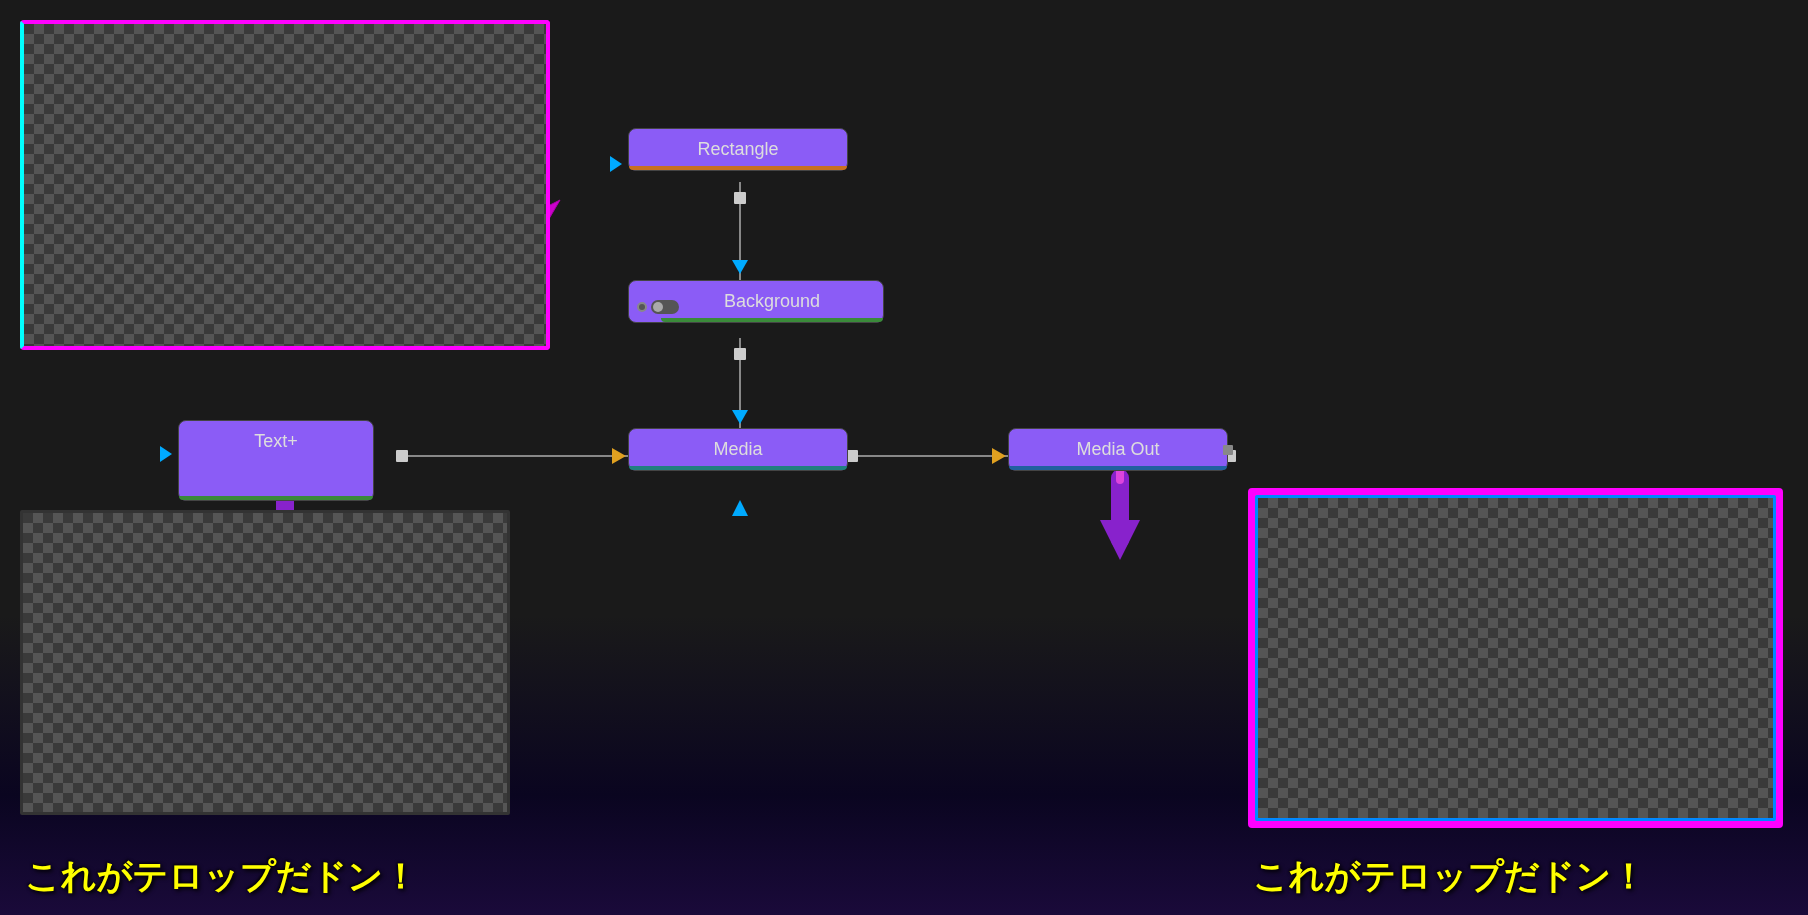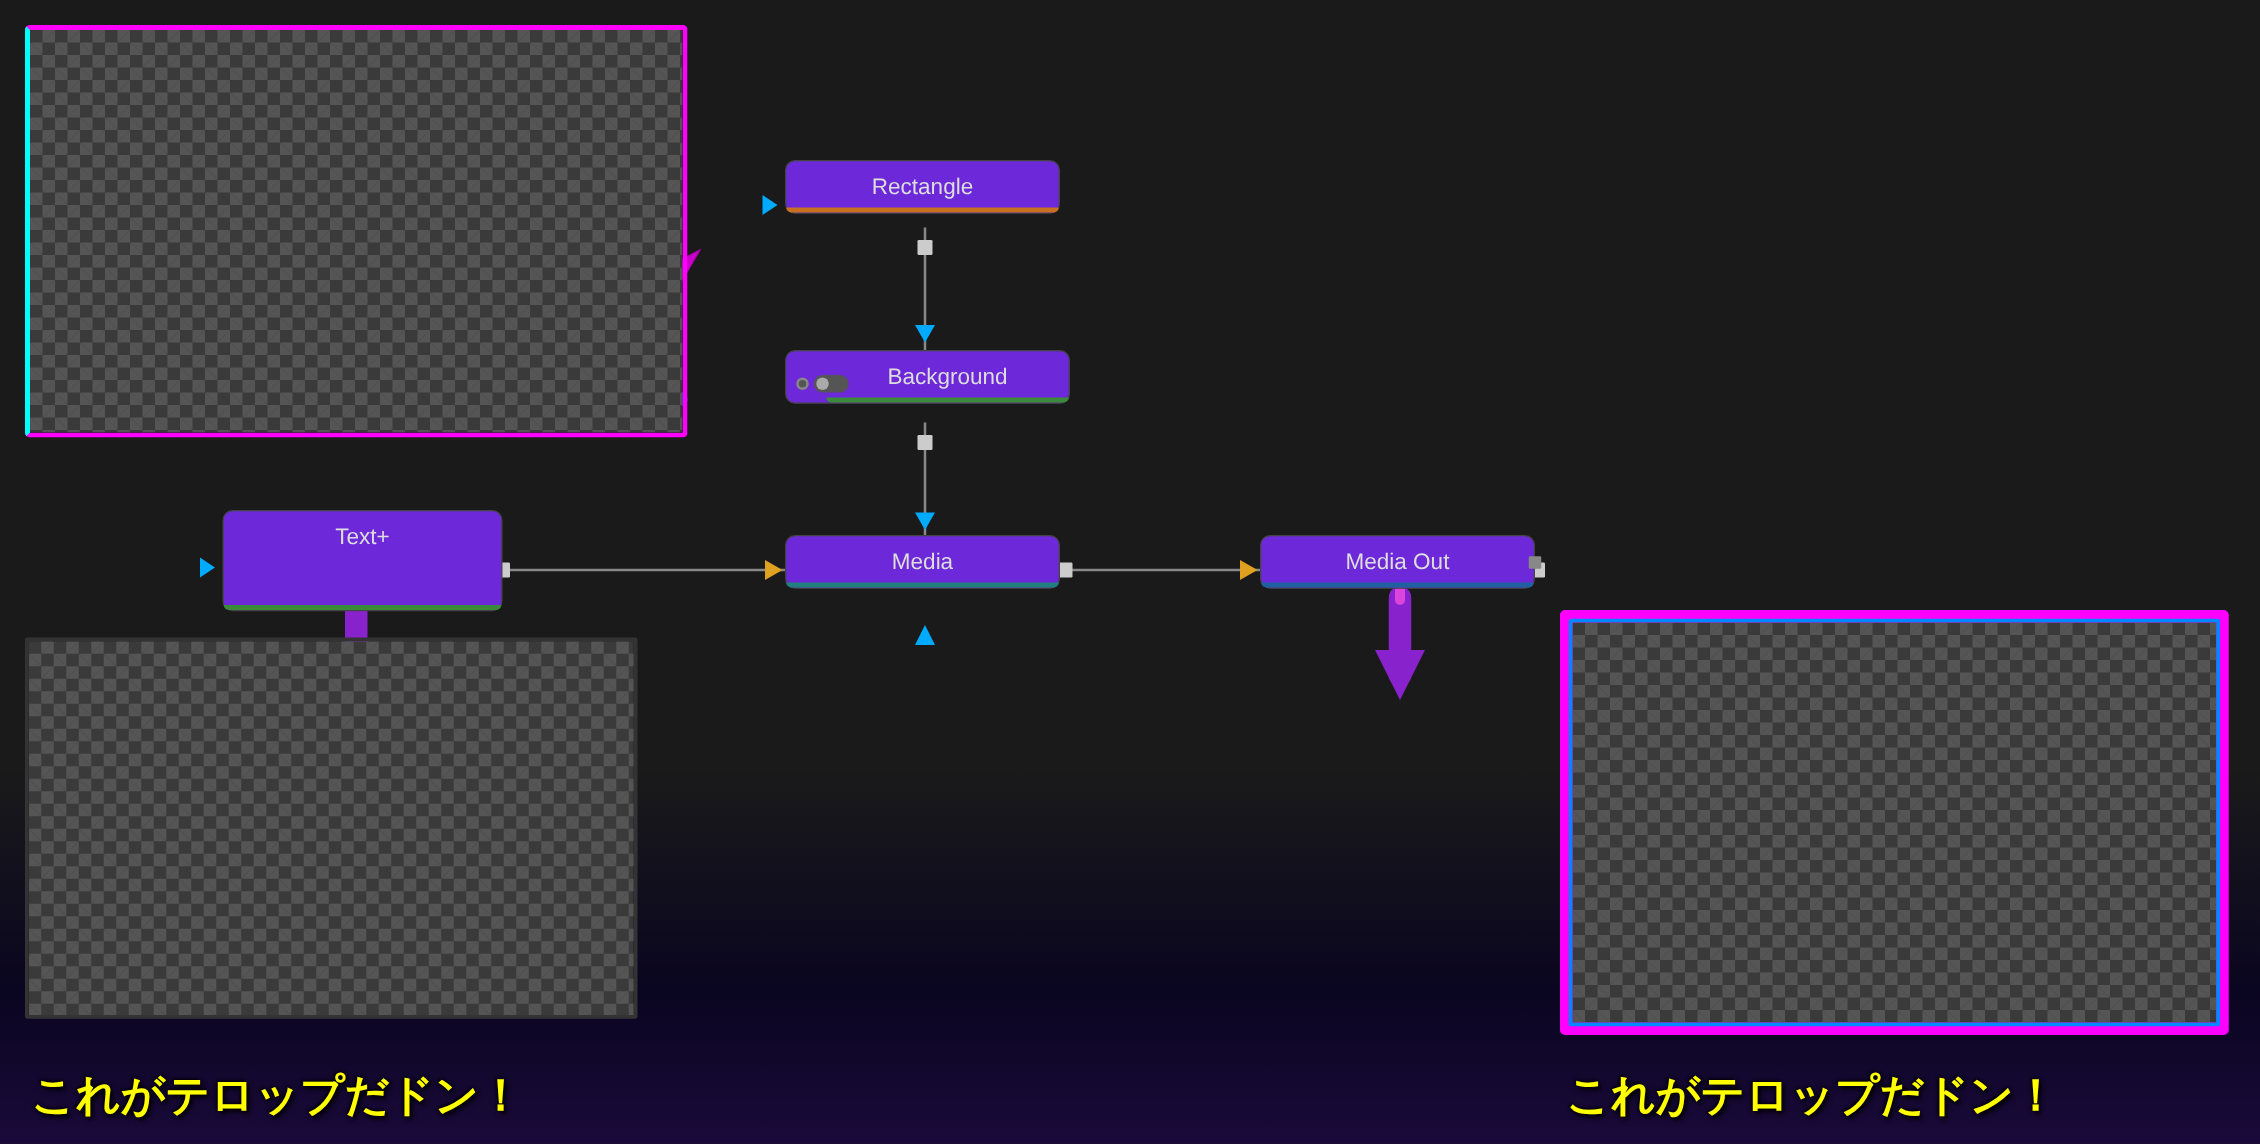--- a/index.html
+++ b/index.html
@@ -21,21 +21,21 @@
         linear-gradient(-45deg, transparent 75%, #555 75%);
       background-size: 20px 20px;
       background-position: 0 0, 0 10px, 10px -10px, -10px 0px;
       background-color: #3a3a3a;
     }
 
     
     .node {
       position: absolute;
       border-radius: 8px;
-      background-color: #6d28d9;
+      background-color: #8b5cf6;
       display: flex;
       flex-direction: column;
       align-items: center;
       justify-content: center;
       color: #e0e0e0;
       font-size: 18px;
       font-weight: 400;
       cursor: pointer;
       border: 1px solid #444;
     }
@@ -177,33 +177,33 @@
   <div style="width:100%; height:100%; border: 3px solid #0088ff; border-radius:2px; overflow:hidden;">
     <div class="checker" style="width:100%; height:100%;"></div>
   </div>
 </div>
 
 <div class="node" style="left:628px; top:128px; width:220px;">
   <div class="node-label">Rectangle</div>
   <div class="node-bar bar-orange"></div>
 </div>
 
-<div class="node" style="left:628px; top:280px; width:228px;padding-left:32px;">
+<div class="node" style="left:628px; top:280px; width:256px;padding-left:32px;">
   <div class="node-label">Background</div>
   <div class="node-bar bar-green"></div>
 
   <div style="position:absolute; left:8px; bottom:8px; display:flex; align-items:center; gap:4px;">
     <div style="width:10px; height:10px; background:#555; border-radius:50%; border:2px solid #888;"></div>
     <div style="width:28px; height:14px; background:#555; border-radius:7px; display:flex; align-items:center; padding:2px;">
       <div style="width:10px; height:10px; background:#aaa; border-radius:50%;"></div>
     </div>
   </div>
 </div>
 
-<div class="node" style="left:178px; top:408px; width:224px;gap:38px;">
+<div class="node" style="left:178px; top:420px; width:196px;gap:38px;">
   <div class="node-label">Text+</div>
   <div class="node-bar bar-green"></div>
 </div>
 
 <div class="node" style="left:628px; top:428px; width:220px;">
   <div class="node-label">Media</div>
   <div class="node-bar bar-teal"></div>
 </div>
 
 <div class="node" style="left:1008px; top:428px; width:220px;">

